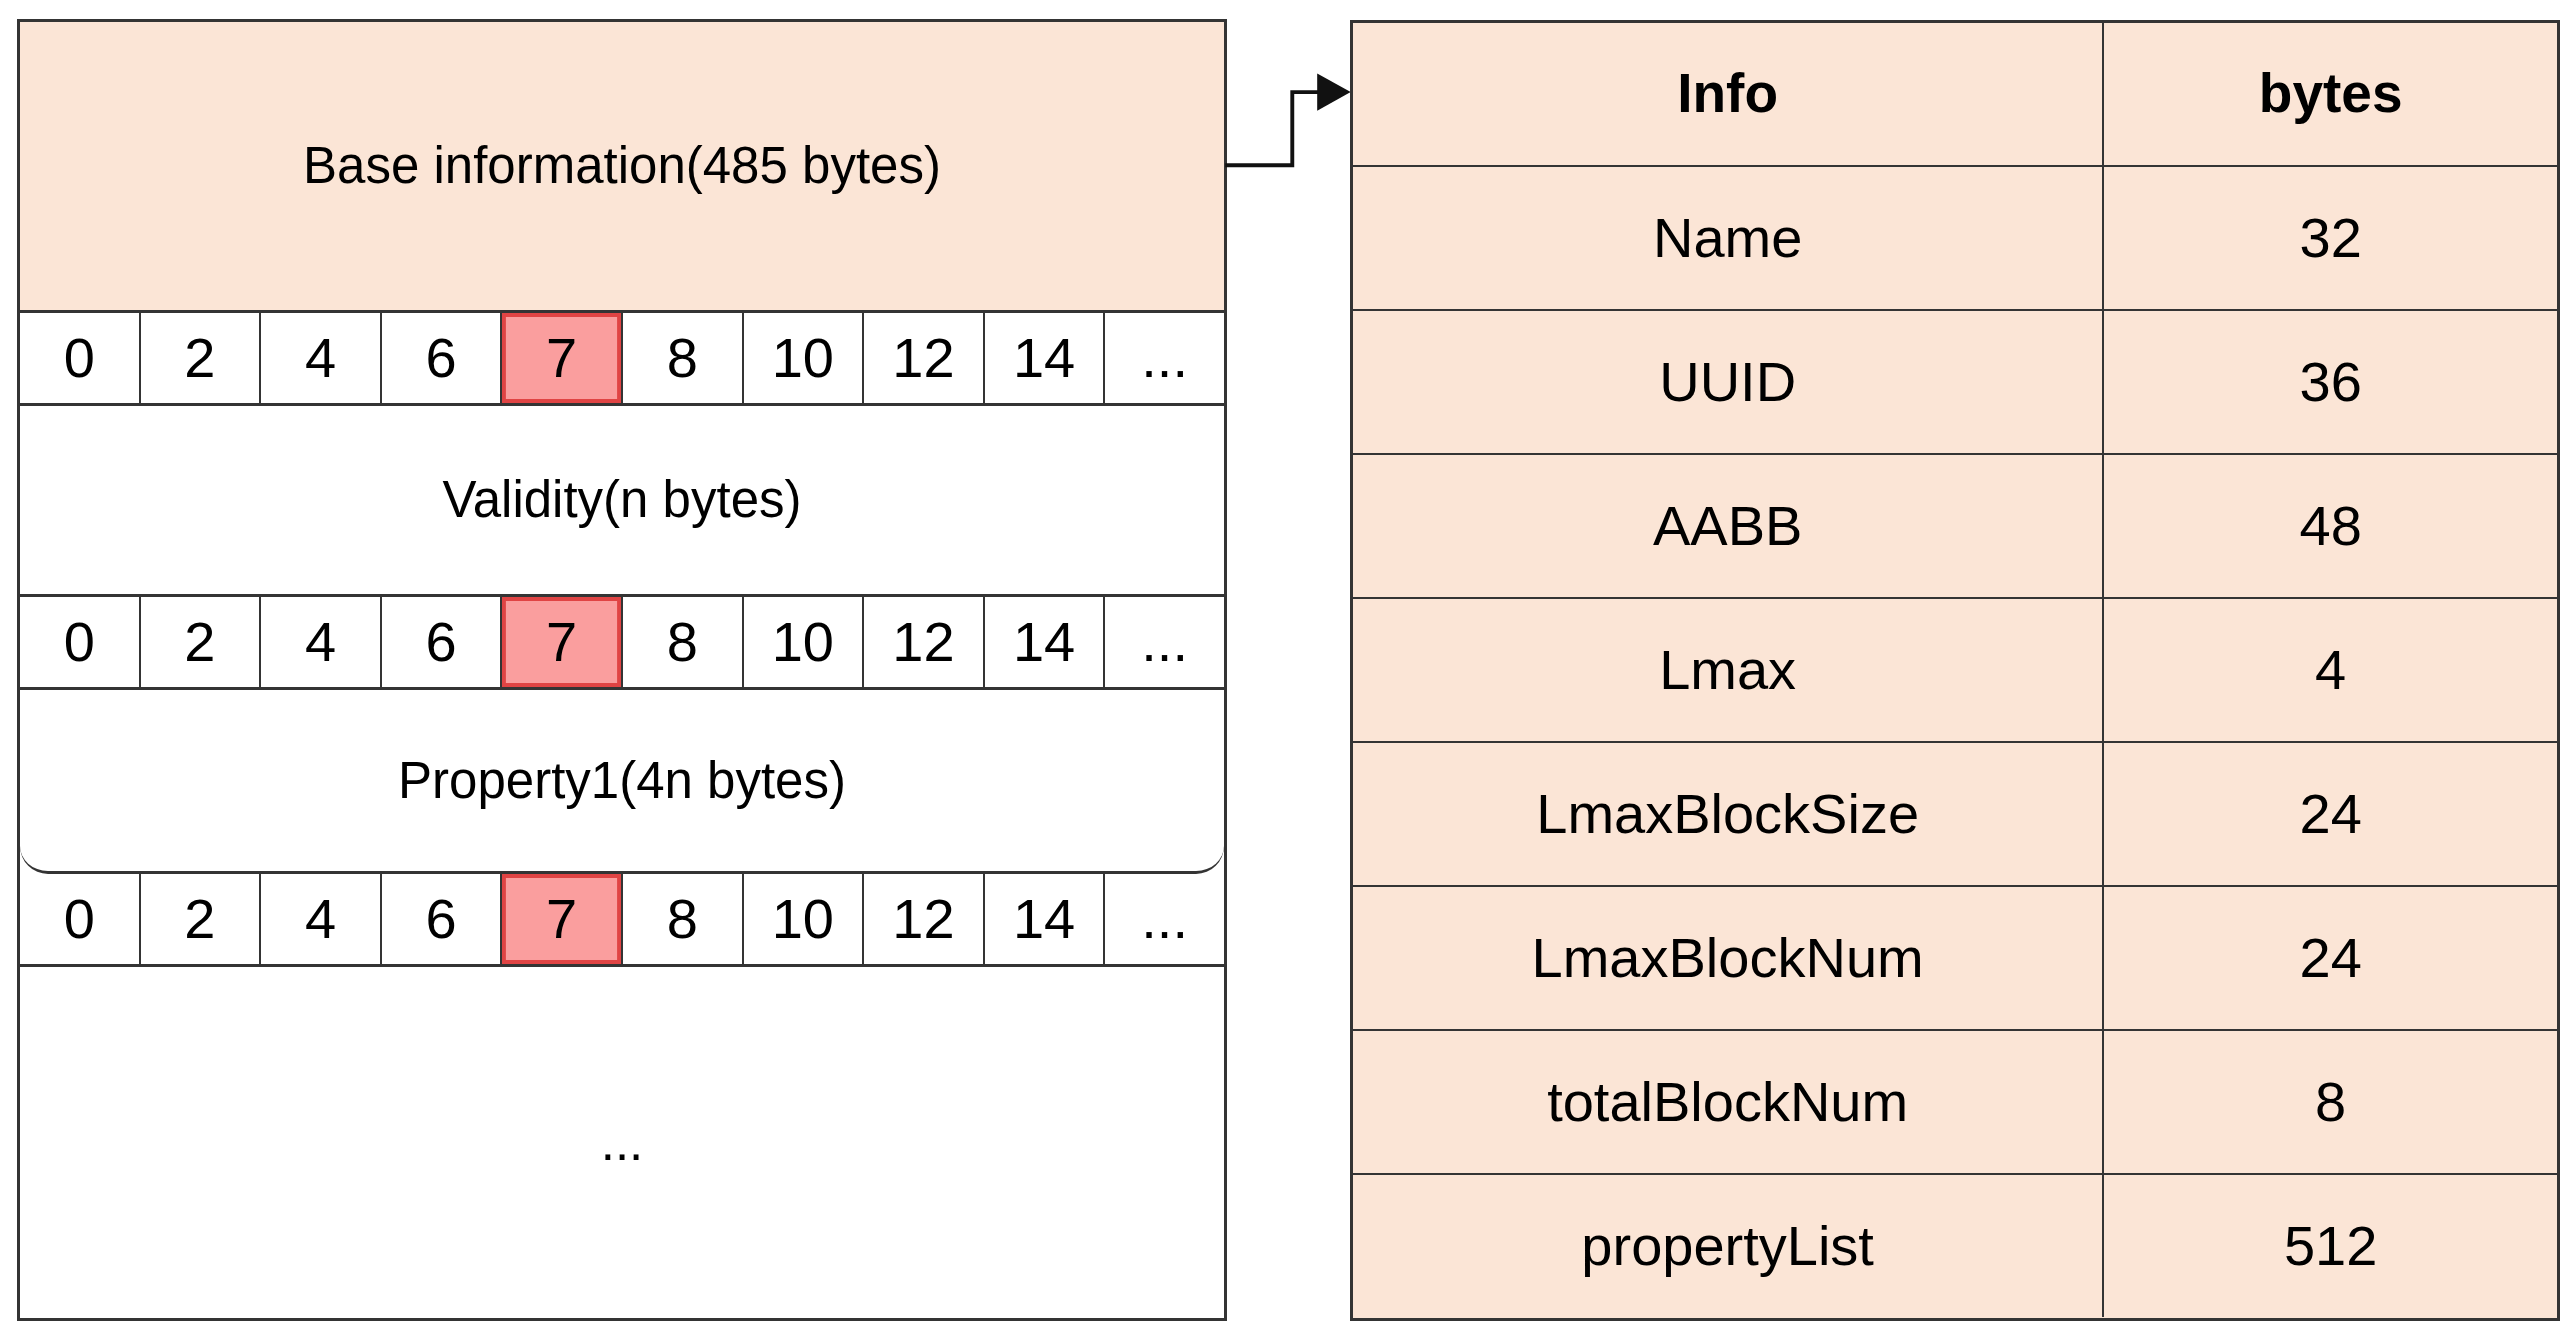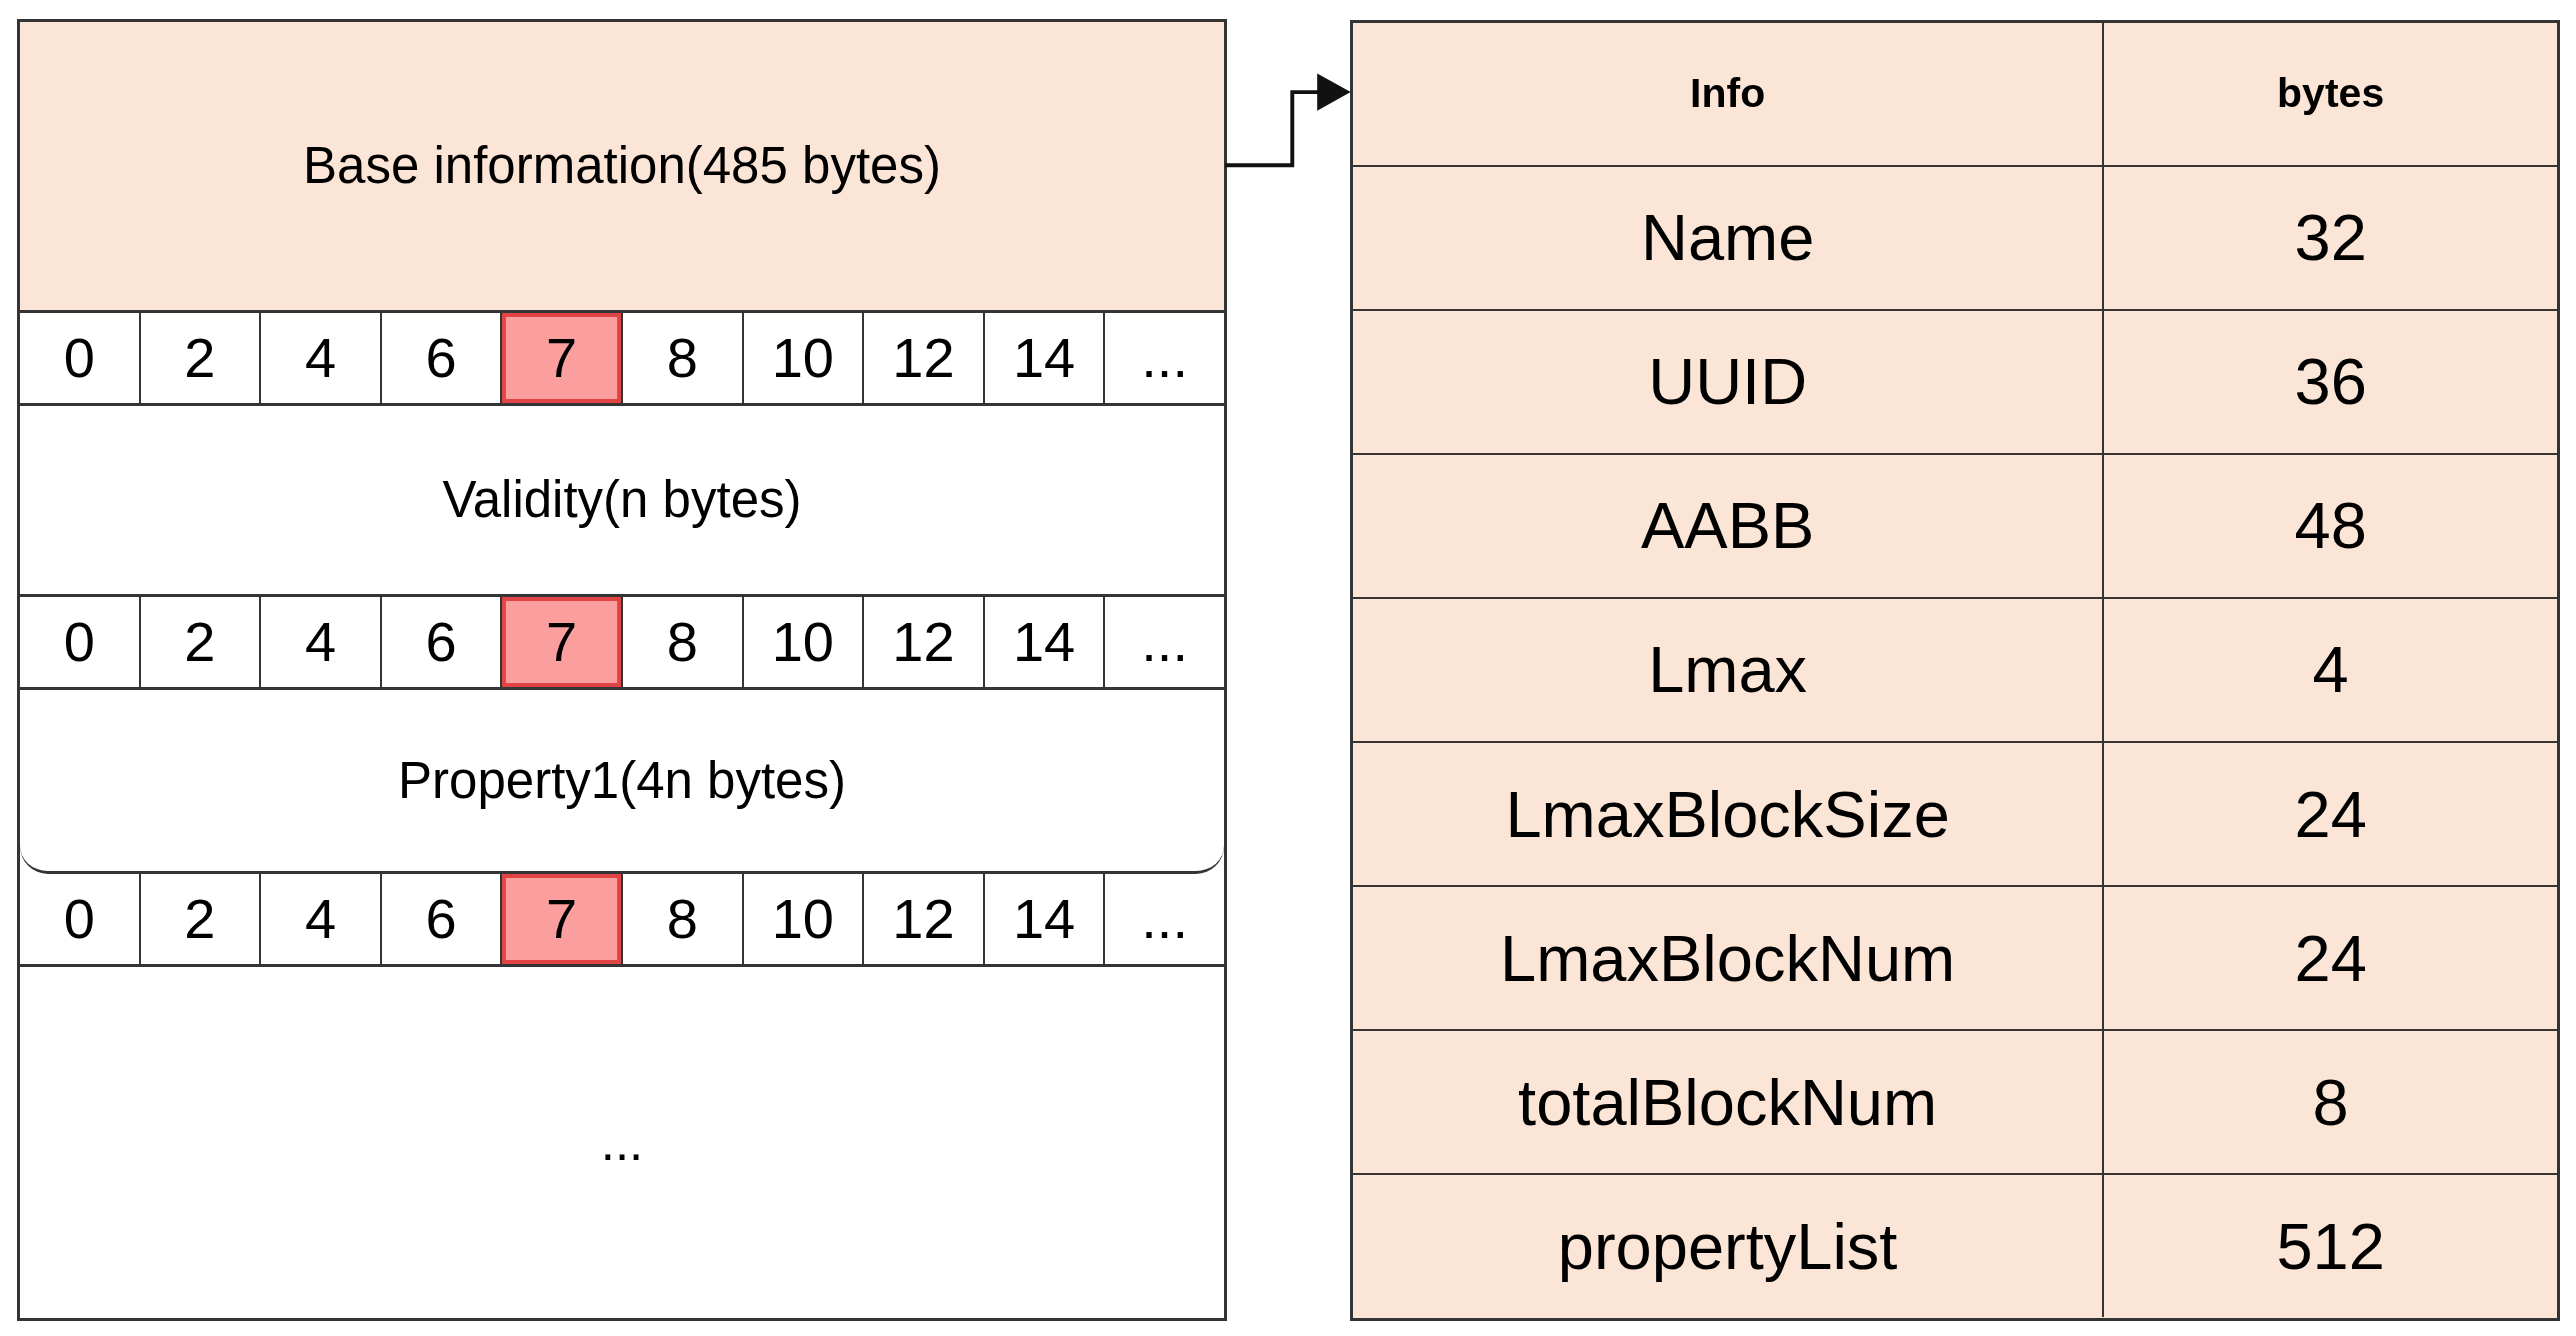--- a/index.html
+++ b/index.html
@@ -94,31 +94,31 @@
     box-sizing: border-box;
     border-bottom: 2.3px solid var(--border, #343434);
     display: flex;
   }
   .t-row:last-child { border-bottom: none; }
   .t-cell {
     box-sizing: border-box;
     display: flex;
     align-items: center;
     justify-content: center;
-    font-size: 65px;
+    font-size: 56px;
     line-height: 1;
   }
   .t-cell.info {
     width: 62.4%;
     border-right: 2.3px solid var(--border, #343434);
   }
   .t-cell.bytes { flex: 1 1 auto; }
   .t-row.head .t-cell {
     font-weight: bold;
-    font-size: 41px;
+    font-size: 55px;
   }
 
   
   .connector {
     position: absolute;
     left: 0;
     top: 0;
     width: 2576px;
     height: 1337px;
     pointer-events: none;

